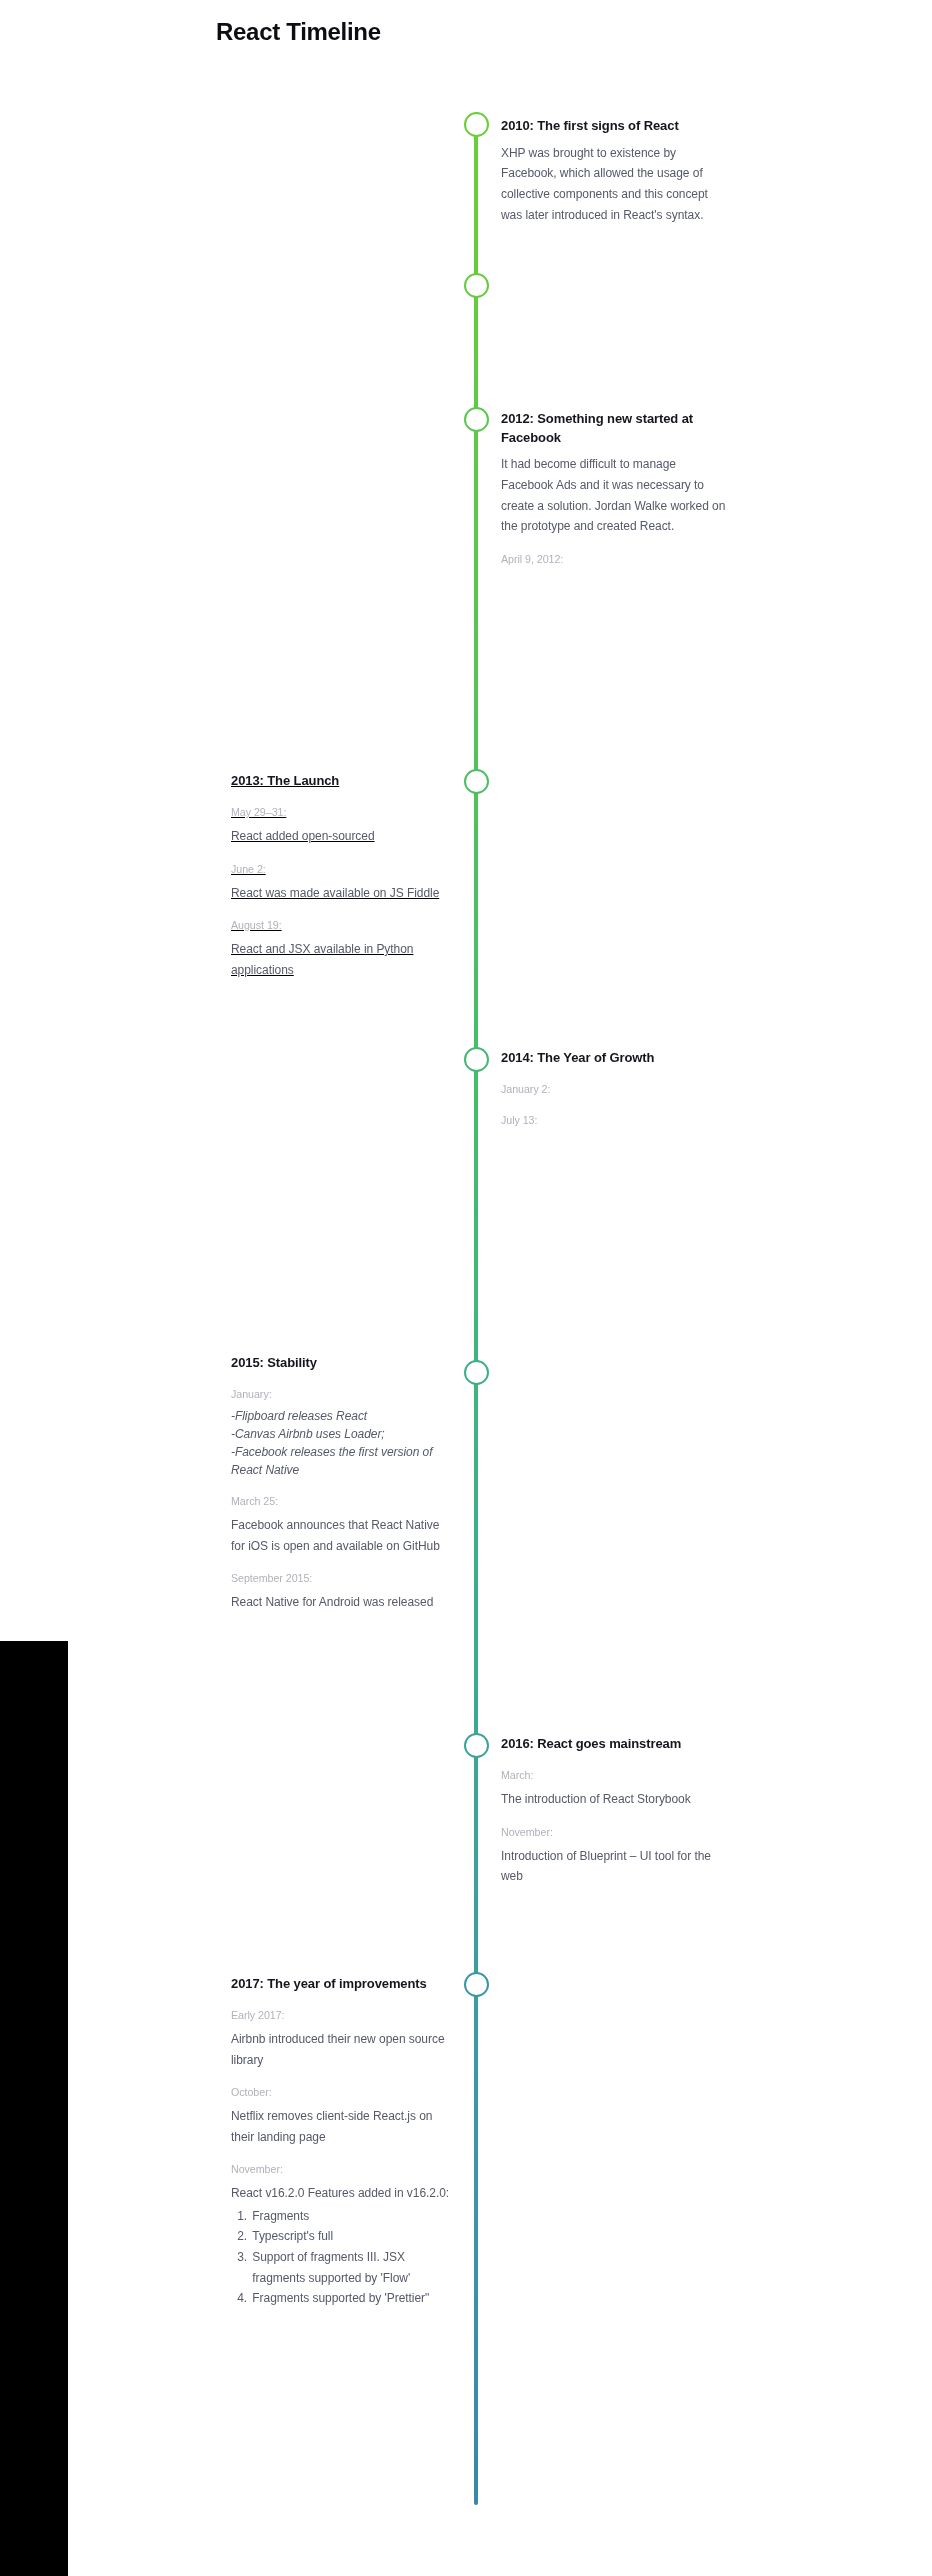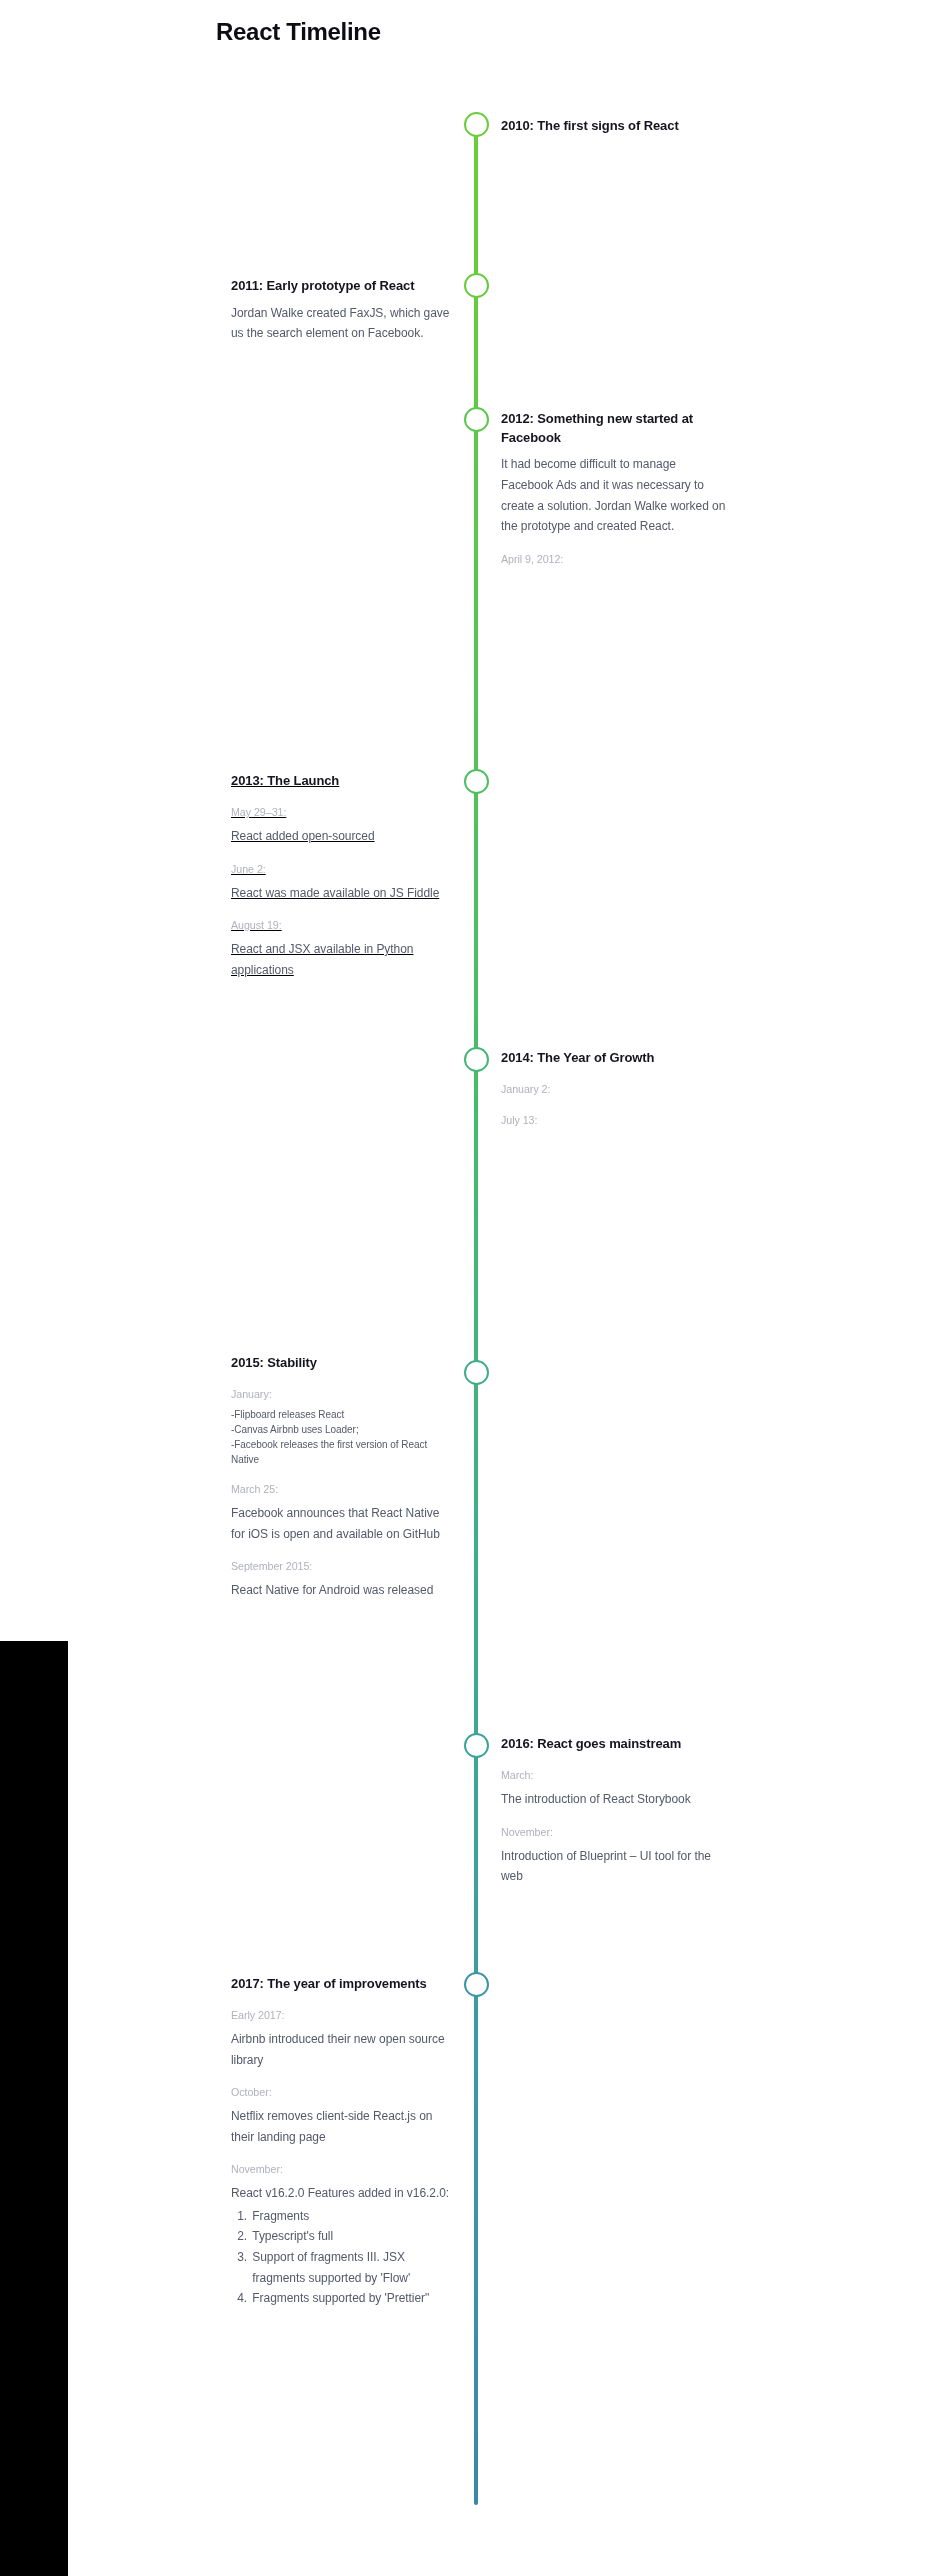--- a/index.html
+++ b/index.html
@@ -90,24 +90,25 @@
 
   .body-para {
     font-size: 12px;
     color: #55596a;
     line-height: 1.72;
     letter-spacing: -0.05px;
     margin-bottom: 1.9px;
   }
 
   .dash-list .dash-item {
-    font-size: 10px;
+    font-size: 12px;
     color: #55596a;
     line-height: 1.48;
     letter-spacing: -0.05px;
+    font-style: italic;
   }
 
   ol.num-list {
     margin: 1.9px 0 0 0;
     padding-left: 19.4px;
     list-style-position: outside;
   }
   ol.num-list li {
     font-size: 12px;
     color: #55596a;
@@ -140,26 +141,23 @@
   <div class="node" style="top:273px;border-color:#66CC3E;"></div>
   <div class="node" style="top:407px;border-color:#5BC74E;"></div>
   <div class="node" style="top:769px;border-color:#4DBF62;"></div>
   <div class="node" style="top:1047px;border-color:#45B777;"></div>
   <div class="node" style="top:1360px;border-color:#3FAE88;"></div>
   <div class="node" style="top:1733px;border-color:#3BA398;"></div>
   <div class="node" style="top:1972px;border-color:#3A95A6;"></div>
 
   <div class="entry right" style="top:117px;">
     <div class="entry-title">2010: The first signs of React</div>
-  </div>
-
-  <div class="entry left" style="top:277px;">
-    <div class="entry-title">2011: Early prototype of React</div>
-    <div class="body-para">Jordan Walke created FaxJS, which gave us the search element on Facebook.</div>
-  </div>
+    <div class="body-para">XHP was brought to existence by Facebook, which allowed the usage of collective components and this concept was later introduced in React's syntax.</div>
+  </div>
+
 
   <div class="entry right" style="top:410px;">
     <div class="entry-title">2012: Something new started at Facebook</div>
     <div class="body-para">It had become difficult to manage Facebook Ads and it was necessary to create a solution. Jordan Walke worked on the prototype and created React.</div>
     <div class="date-label">April 9, 2012:</div>
   </div>
 
   <div class="entry left" style="top:772px;text-decoration:underline;">
     <div class="entry-title">2013: The Launch</div>
     <div class="date-label">May 29–31:</div>

